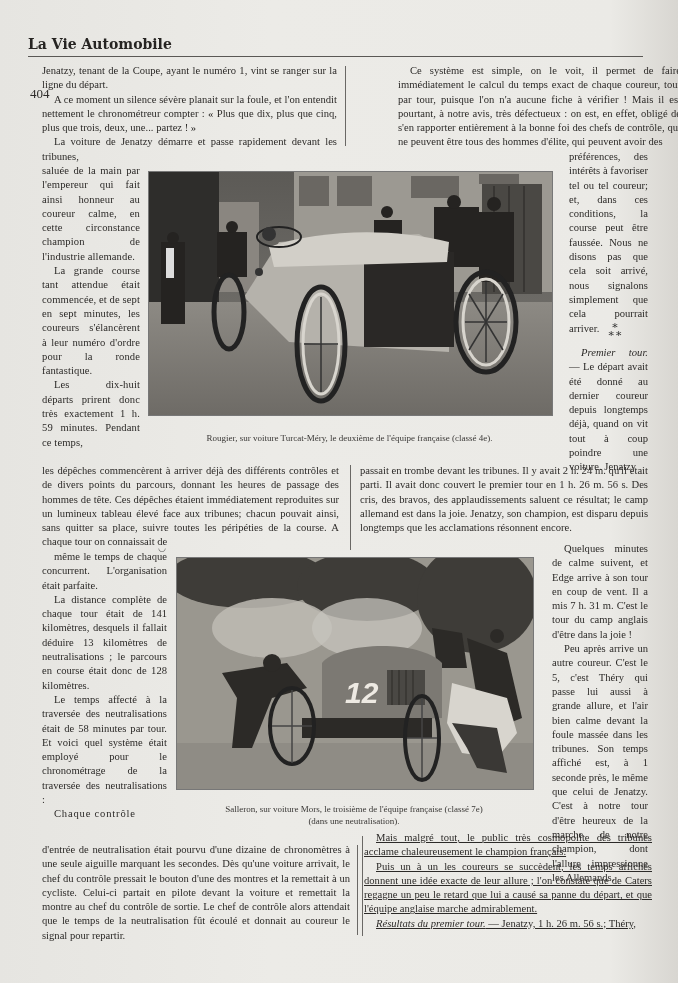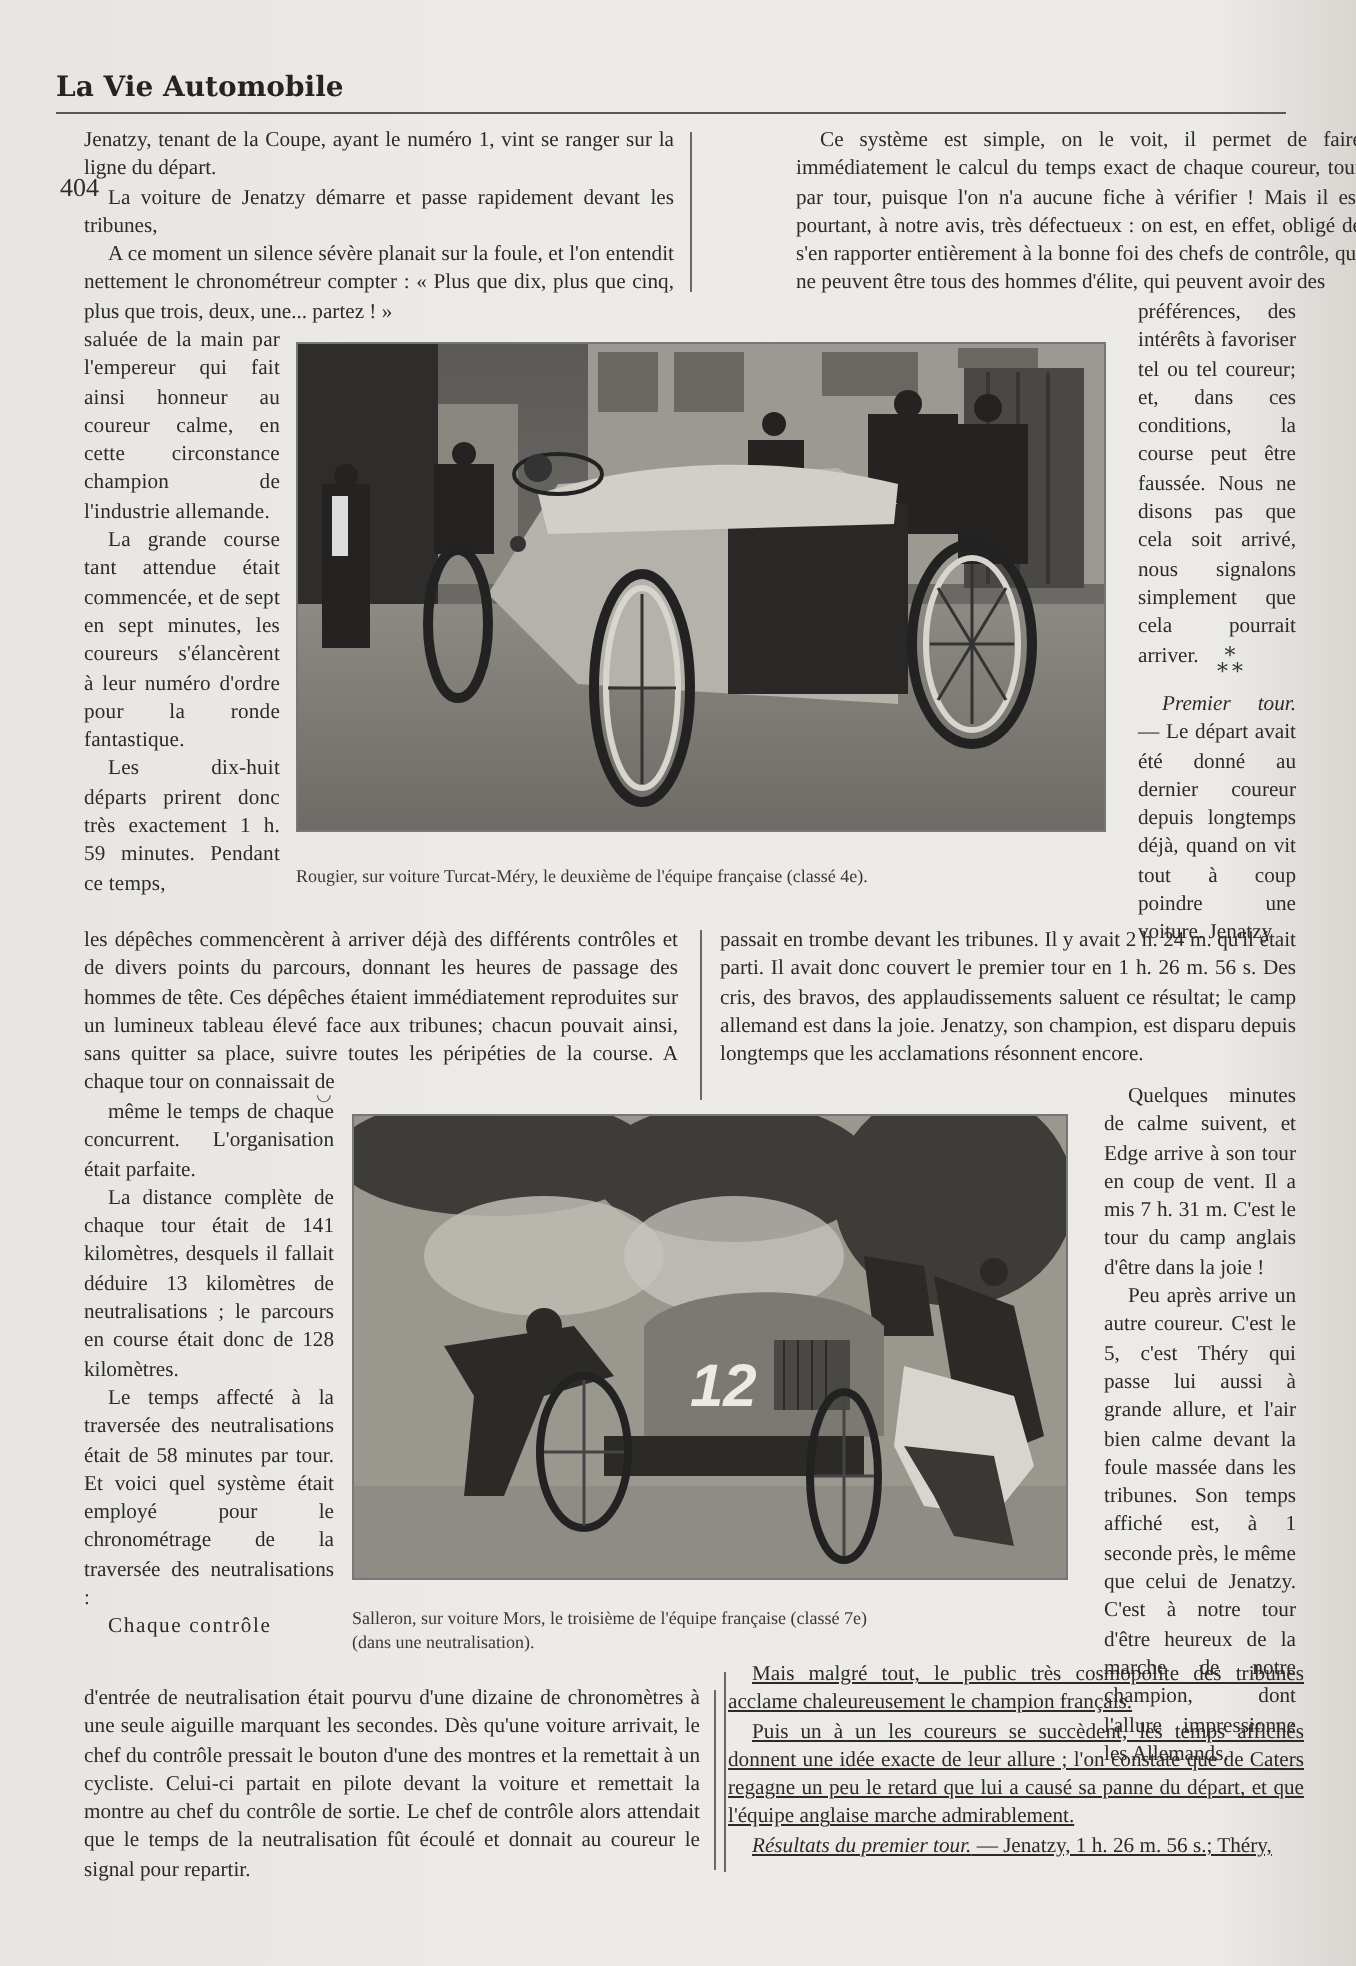--- a/index.html
+++ b/index.html
@@ -43,21 +43,21 @@
     position: absolute; width: 1px; background: #6a6865;
   }
   .photo {
     position: absolute; overflow: hidden;
     border: 1px solid #777;
   }
   .photo svg { display: block; width: 100%; height: 100%; }
   .caption {
     position: absolute;
     font-family: "Liberation Serif", serif; font-size: 9px; line-height: 12px;
-    color: #3a3836; text-align: left;
+    color: #3a3836; text-align: center;
   }
   .asterism {
     position: absolute; font-size: 11px; color: #333; text-align: center;
     line-height: 8px;
   }
   .mark {
     position: absolute; font-size: 9px; color: #555;
   }
 </style>
 </head>
@@ -66,22 +66,22 @@
 <div class="page">
 
   <div class="header">
     <span class="page-num">404</span>
     <div class="journal-title">La Vie Automobile</div>
   </div>
   <div class="header-rule"></div>
 
   <div class="txt" style="left:42px; top:64px; width:295px;">
     <p class="noind">Jenatzy, tenant de la Coupe, ayant le numéro 1, vint se ranger sur la ligne du départ.</p>
+    <p>A ce moment un silence sévère planait sur la foule, et l'on entendit nettement le chronométreur compter : « Plus que dix, plus que cinq, plus que trois, deux, une... partez ! »</p>
     <p>La voiture de Jenatzy démarre et passe rapidement devant les tribunes,</p>
-    <p>A ce moment un silence sévère planait sur la foule, et l'on entendit nettement le chronométreur compter : « Plus que dix, plus que cinq, plus que trois, deux, une... partez ! »</p>
   </div>
 
   <div class="txt" style="left:42px; top:164px; width:98px; letter-spacing:0.1px;">
     <p class="noind">saluée de la main par l'empereur qui fait ainsi honneur au coureur calme, en cette circonstance champion de l'industrie allemande.</p>
     <p>La grande course tant attendue était commencée, et de sept en sept minutes, les coureurs s'élancèrent à leur numéro d'ordre pour la ronde fantastique.</p>
     <p>Les dix-huit départs prirent donc très exactement 1 h. 59 minutes. Pendant ce temps,</p>
   </div>
 
   <div class="photo" style="left:148px; top:171px; width:403px; height:243px;">
     <svg viewBox="0 0 403 243" preserveAspectRatio="none">

